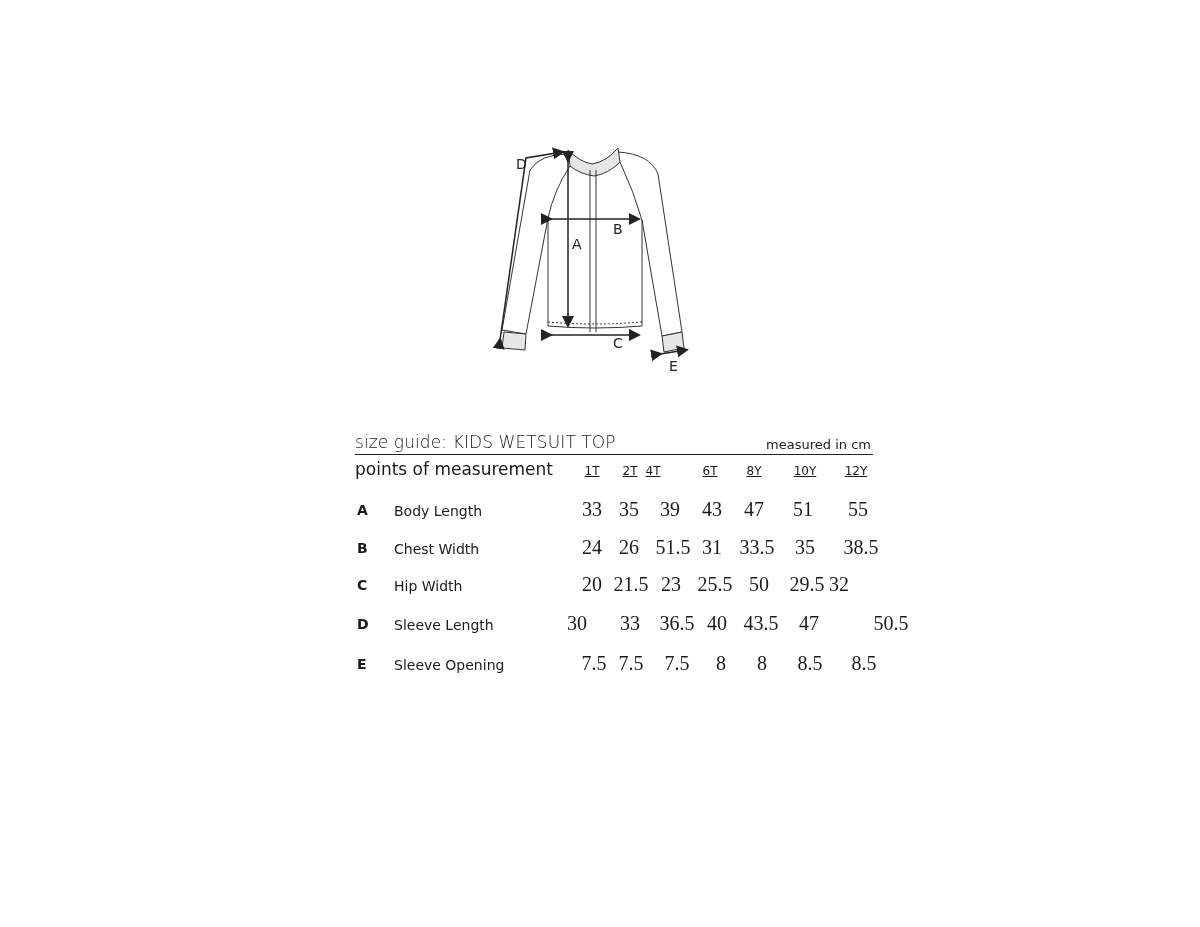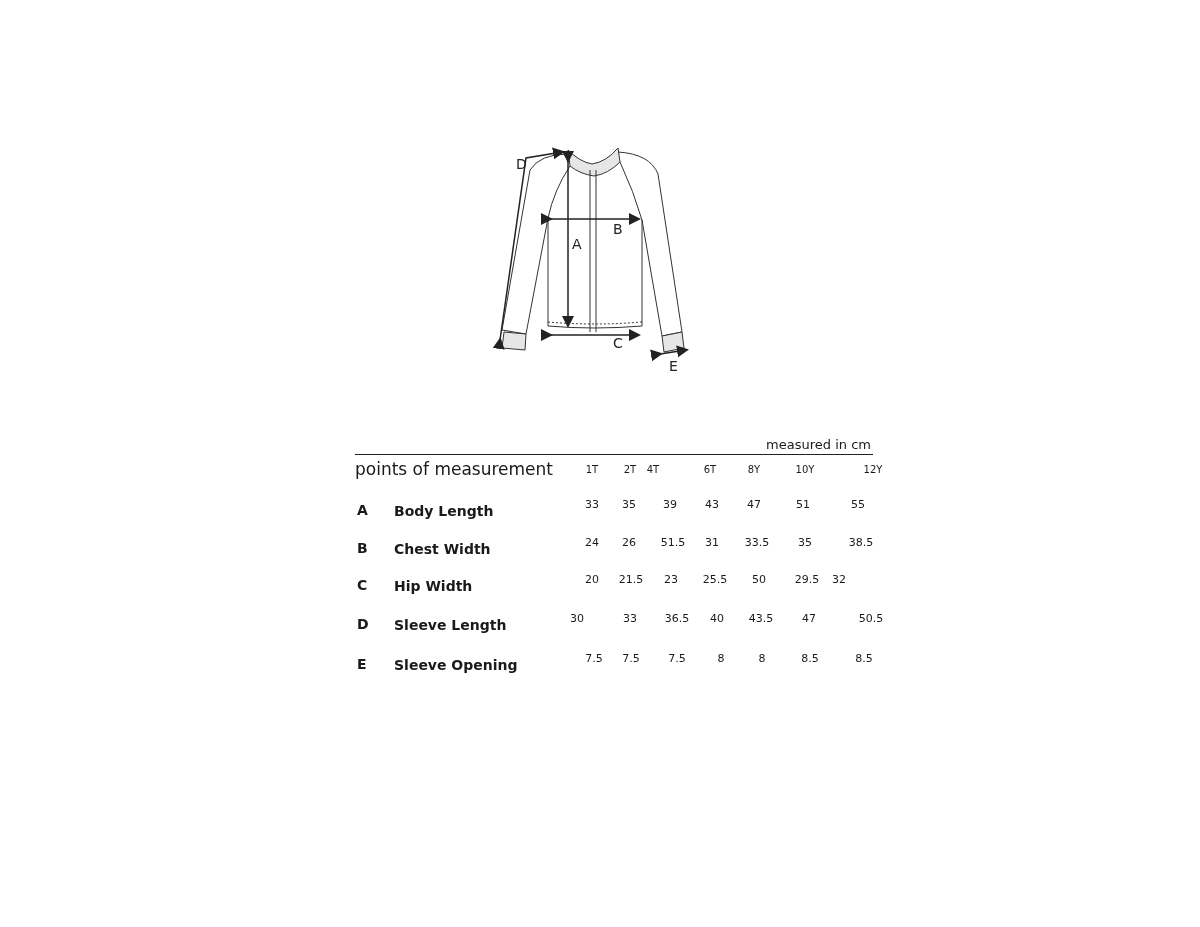--- a/index.html
+++ b/index.html
@@ -9,26 +9,26 @@
     .diagram svg { width: 210px; height: 240px; display: block; }
     .diagram .lbl { position: absolute; font-size: 14px; color: #222; line-height: 1; }
 
     .guide { position: absolute; left: 355px; top: 430px; width: 520px; }
     .title-row { position: relative; height: 24px; border-bottom: 1.5px solid #222; width: 518px; }
     .title { position: absolute; left: 0; top: 2px; font-size: 17px; font-weight: 300; letter-spacing: 0.1px; }
     .unit { position: absolute; right: 2px; top: 7px; font-size: 13px; }
 
     .pom-row { position: absolute; top: 459px; left: 355px; height: 22px; width: 520px; }
     .pom { position: absolute; left: 0; top: 0; font-size: 17px; }
-    .sz { position: absolute; top: 5px; font-size: 10px; transform: translateX(-50%); }
+    .sz { position: absolute; top: 5px; font-size: 12px; transform: translateX(-50%); text-decoration: underline; }
 
     .row { position: absolute; left: 355px; width: 520px; height: 22px; }
     .letter { position: absolute; left: 2px; top: 0; font-size: 14px; font-weight: bold; }
-    .name { position: absolute; left: 39px; top: 1px; font-size: 14px; font-weight: bold; }
-    .val { position: absolute; top: -4px; font-size: 11px; transform: translateX(-50%); }
+    .name { position: absolute; left: 39px; top: 1px; font-size: 14px; }
+    .val { position: absolute; top: -4px; font-size: 20px; transform: translateX(-50%); font-family: Liberation Serif, serif; }
   </style>
 </head>
 <body>
 
 <div class="diagram">
   <svg viewBox="0 0 210 240">
     <defs>
       <marker id="ah" markerWidth="8" markerHeight="8" refX="6" refY="4" orient="auto">
         <path d="M0,0 L8,4 L0,8 Z" fill="#222"></path>
       </marker>
@@ -66,33 +66,34 @@
   </svg>
   <span class="lbl" style="left:26px;top:17px;">D</span>
   <span class="lbl" style="left:123px;top:82px;">B</span>
   <span class="lbl" style="left:82px;top:97px;">A</span>
   <span class="lbl" style="left:123px;top:196px;">C</span>
   <span class="lbl" style="left:179px;top:219px;">E</span>
 </div>
 
 <div class="guide">
   <div class="title-row">
+    <span class="title">size guide: KIDS WETSUIT TOP</span>
     <span class="unit">measured in cm</span>
   </div>
 </div>
 
 <div class="pom-row">
   <span class="pom">points of measurement</span>
   <span class="sz" style="left:237px">1T</span>
   <span class="sz" style="left:275px">2T</span>
   <span class="sz" style="left:298px">4T</span>
   <span class="sz" style="left:355px">6T</span>
   <span class="sz" style="left:399px">8Y</span>
   <span class="sz" style="left:450px">10Y</span>
-  <span class="sz" style="left:518px">12Y</span>
+  <span class="sz" style="left:501px">12Y</span>
 </div>
 
 <div class="row" style="top:502px">
   <span class="letter">A</span>
   <span class="name">Body Length</span>
   <span class="val" style="left:237px">33</span>
   <span class="val" style="left:274px">35</span>
   <span class="val" style="left:315px">39</span>
   <span class="val" style="left:357px">43</span>
   <span class="val" style="left:399px">47</span>
@@ -126,21 +127,21 @@
 
 <div class="row" style="top:616px">
   <span class="letter">D</span>
   <span class="name">Sleeve Length</span>
   <span class="val" style="left:222px">30</span>
   <span class="val" style="left:275px">33</span>
   <span class="val" style="left:322px">36.5</span>
   <span class="val" style="left:362px">40</span>
   <span class="val" style="left:406px">43.5</span>
   <span class="val" style="left:454px">47</span>
-  <span class="val" style="left:516px">50.5</span>
+  <span class="val" style="left:536px">50.5</span>
 </div>
 
 <div class="row" style="top:656px">
   <span class="letter">E</span>
   <span class="name">Sleeve Opening</span>
   <span class="val" style="left:239px">7.5</span>
   <span class="val" style="left:276px">7.5</span>
   <span class="val" style="left:322px">7.5</span>
   <span class="val" style="left:366px">8</span>
   <span class="val" style="left:407px">8</span>

